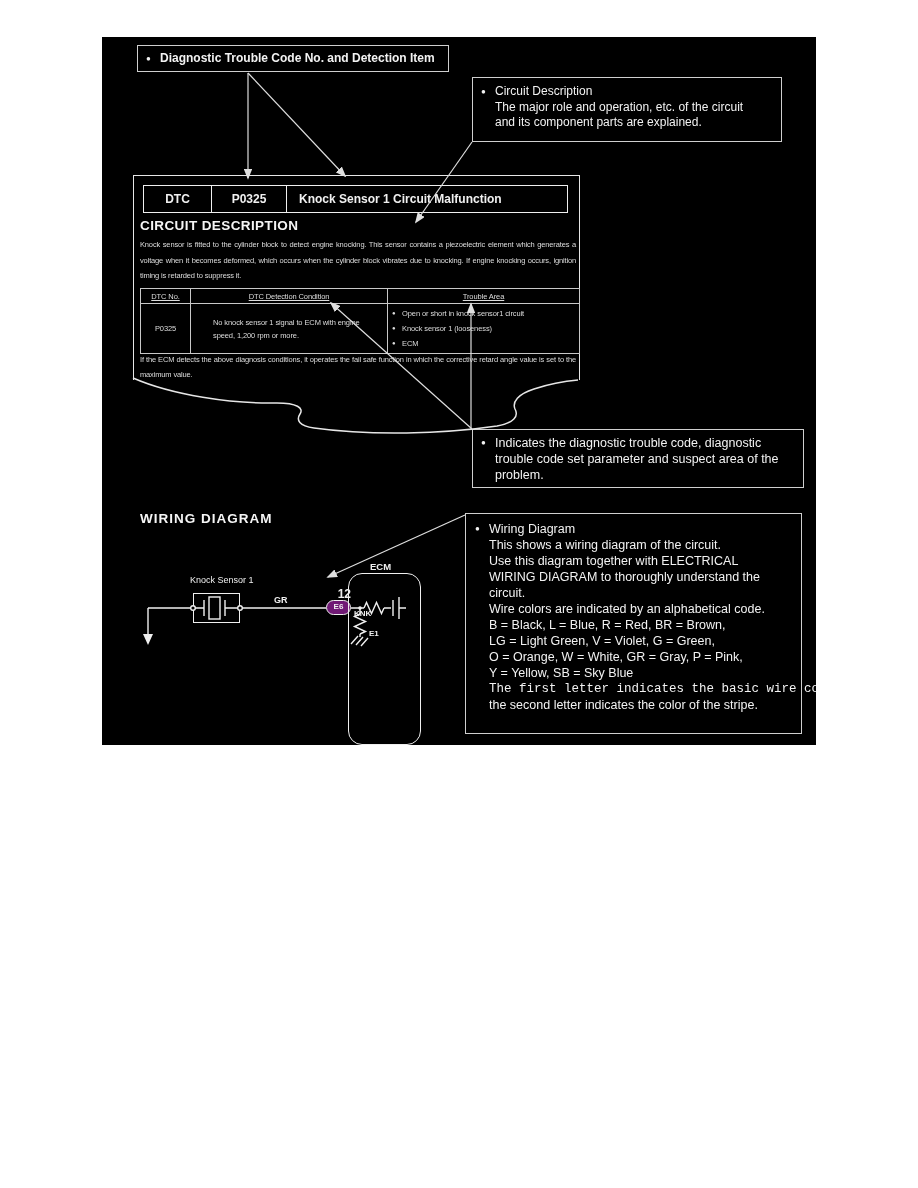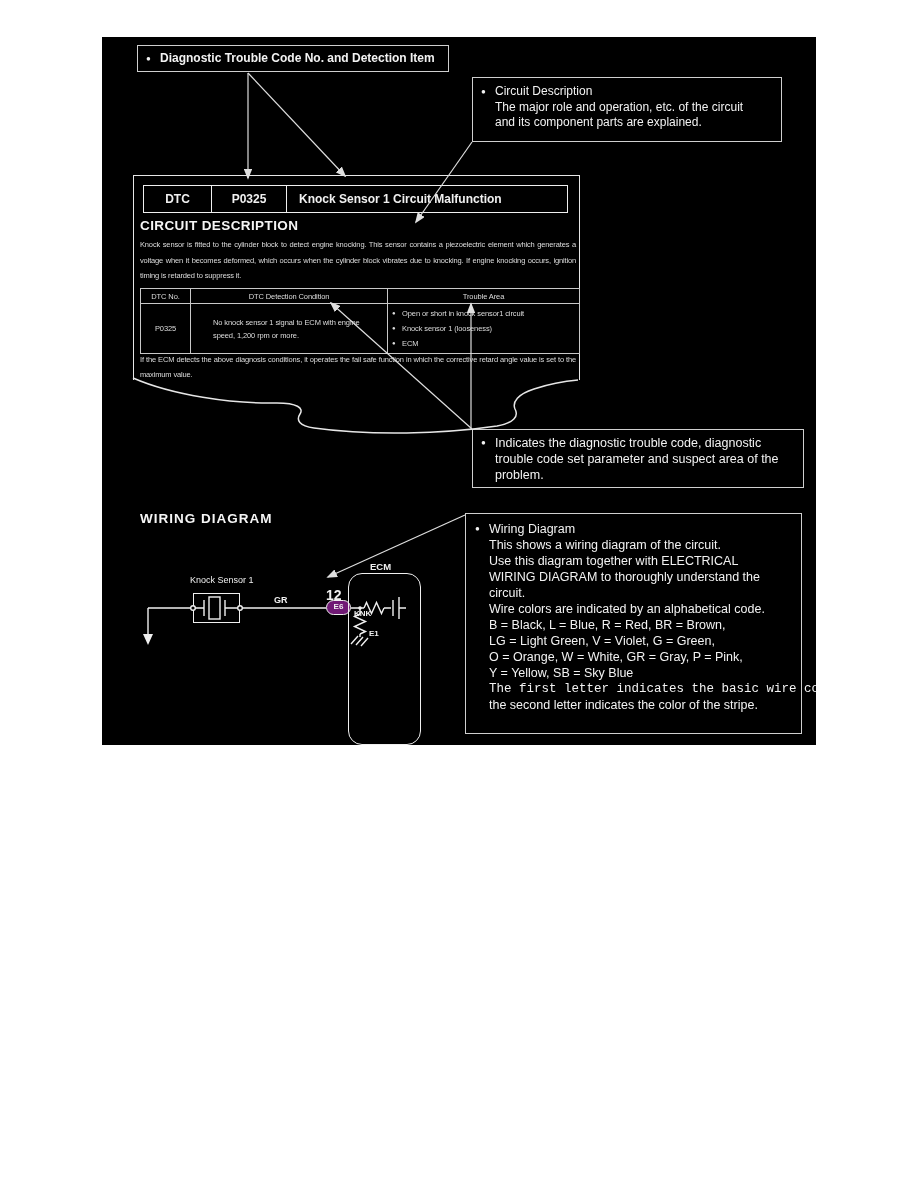--- a/index.html
+++ b/index.html
@@ -31,21 +31,21 @@
   .sec-heading{font-weight:bold;font-size:13.5px;letter-spacing:.4px;color:#f5f5f5;}
   .smalltext{
     font-size:7.5px;letter-spacing:-0.15px;line-height:15.5px;color:#dcdcdc;
     text-align:justify;
   }
   table.dtc{
     border-collapse:collapse;table-layout:fixed;background:#000;
     font-size:7.5px;color:#dcdcdc;letter-spacing:-0.1px;
   }
   table.dtc th, table.dtc td{border:1px solid #c8c8c8;padding:0;}
-  table.dtc th{font-weight:normal;height:14px;}
+  table.dtc th{font-weight:normal;height:14px;text-decoration:underline;}
   .cond-cell{padding:3px 22px !important;line-height:13px;vertical-align:middle;}
   .dtcno-cell{text-align:center;vertical-align:middle;}
   .ta-cell{vertical-align:middle;padding:2px 4px !important;}
   .ta-line{display:flex;line-height:15px;}
   .ta-line .bullet{width:10px;flex:0 0 10px;font-size:6px;line-height:15px;}
   .wlabel{position:absolute;color:#efefef;white-space:nowrap;}
   .oval{
     position:absolute;border:1.5px solid #efefef;border-radius:9px;background:#701a75;
     font-size:8px;font-weight:bold;text-align:center;box-sizing:border-box;color:#efefef;
   }
@@ -130,21 +130,21 @@
       <span class="bullet" style="line-height:16px;">●</span>
       <span style="line-height:16px;">Indicates the diagnostic trouble code, diagnostic trouble code set parameter and suspect area of the problem.</span>
     </div>
   </div>
 
   <div class="sec-heading abs" style="left:38px;top:474px;letter-spacing:1px;">WIRING DIAGRAM</div>
 
   <div class="wlabel" style="left:88px;top:538px;font-size:9px;">Knock Sensor 1</div>
   <div class="sensor-box" style="left:91px;top:556px;width:47px;height:30px;"></div>
   <div class="wlabel" style="left:172px;top:558px;font-size:9px;font-weight:bold;">GR</div>
-  <div class="wlabel" style="left:224px;top:550px;width:25px;text-align:left;font-size:14px;font-weight:bold;">12</div>
+  <div class="wlabel" style="left:224px;top:550px;width:25px;text-align:right;font-size:12px;font-weight:bold;">12</div>
   <div class="oval" style="left:224px;top:563px;width:25px;height:15px;line-height:12px;">E6</div>
   <div class="wlabel" style="left:252px;top:572px;font-size:8px;font-weight:bold;">KNK</div>
   <div class="ecm-box" style="left:246px;top:536px;width:73px;height:172px;"></div>
   <div class="wlabel" style="left:268px;top:524px;font-size:9.5px;font-weight:bold;">ECM</div>
   <div class="wlabel" style="left:267px;top:592px;font-size:8px;font-weight:bold;">E1</div>
 
   <div class="callout abs" style="left:363px;top:476px;width:337px;height:221px;padding:7px 6px 0 9px;font-size:12.5px;">
     <div class="c-line">
       <span class="bullet" style="line-height:16px;">●</span>
       <span style="line-height:16px;">Wiring Diagram</span>

